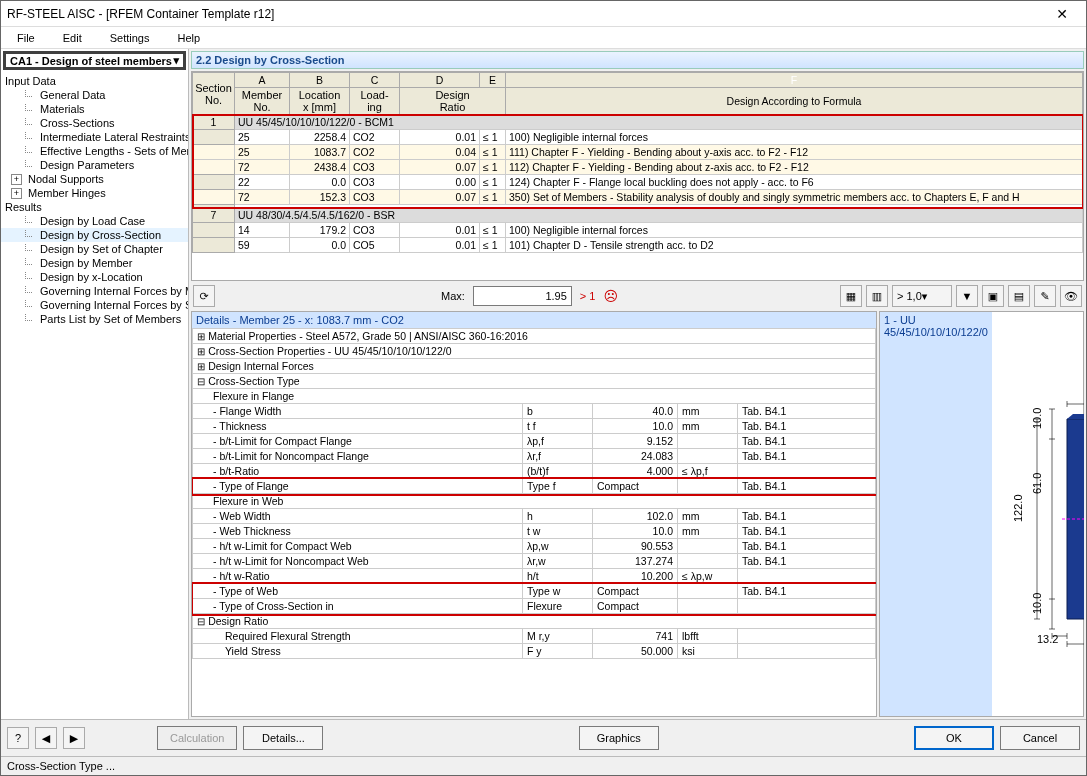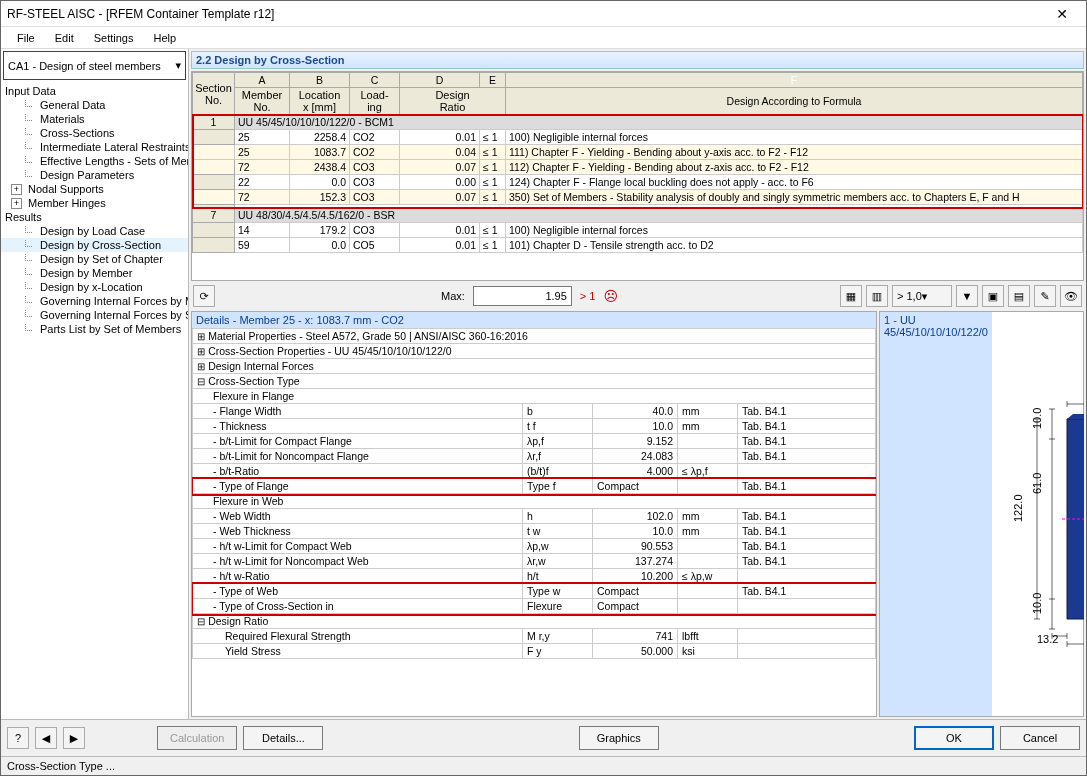--- a/index.html
+++ b/index.html
@@ -1,25 +1,25 @@
 <!DOCTYPE html>
 <html><head>
 <meta charset="utf-8">
 <style>
 * { box-sizing: border-box; margin: 0; padding: 0; font-family: "Segoe UI", Tahoma, sans-serif; font-size: 11px; }
 body { background: #fff; overflow: hidden; }
 .window { width: 1087px; height: 776px; border: 1px solid #666; display: flex; flex-direction: column; background: #f0f0f0; }
 .titlebar { display: flex; align-items: center; height: 26px; padding: 0 6px; background: #fff; border-bottom: 1px solid #ddd; }
 .titlebar .title { flex: 1; font-size: 12px; }
 .titlebar .close { width: 36px; height: 22px; display: flex; align-items: center; justify-content: center; font-size: 14px; }
-.menubar { display: flex; gap: 0; height: 22px; align-items: center; background: #fff; border-bottom: 1px solid #ddd; padding: 0 6px; }
+.menubar { display: flex; gap: 8px; height: 22px; align-items: center; background: #fff; border-bottom: 1px solid #ddd; padding: 0 6px; }
 .menubar .menuitem { padding: 2px 10px; cursor: default; }
 .body { display: flex; flex: 1; overflow: hidden; }
 .leftpanel { width: 188px; display: flex; flex-direction: column; background: #fff; border-right: 1px solid #bbb; }
-.leftpanel .dropdown { border: 1px solid #404040; margin: 2px; padding: 7px 4px; display: flex; justify-content: space-between; align-items: center; }
+.leftpanel .dropdown { border: 3px solid #404040; margin: 2px; padding: 0 4px; display: flex; justify-content: space-between; align-items: center; font-weight: bold; }
 .tree { flex: 1; overflow: hidden; padding: 2px 0; }
 .tree .hdr { font-weight: normal; padding: 1px 4px; }
 .tree .item { padding: 1px 4px 1px 24px; white-space: nowrap; display: flex; align-items: center; gap: 4px; }
 .tree .item.sel { background: #e5f3ff; }
 .tree .item .dot::before { content: ""; border-left: 1px dotted #888; border-bottom: 1px dotted #888; width: 6px; height: 6px; display: inline-block; margin-right: 4px; margin-bottom: 2px; }
 .tree .expand { width: 11px; height: 11px; border: 1px solid #888; display: inline-flex; align-items: center; justify-content: center; font-size: 9px; line-height: 1; margin-left: -14px; margin-right: 2px; background: #fff; }
 .rightpanel { flex: 1; display: flex; flex-direction: column; padding: 2px; gap: 2px; overflow: hidden; }
 .section-title { background: linear-gradient(#eaf3ff,#d0e4ff); border: 1px solid #9cb; padding: 2px 4px; font-weight: bold; color: #1a4b8c; }
 .grid { border: 1px solid #aaa; background: #fff; overflow: hidden; }
 .grid table { border-collapse: collapse; width: 100%; }

